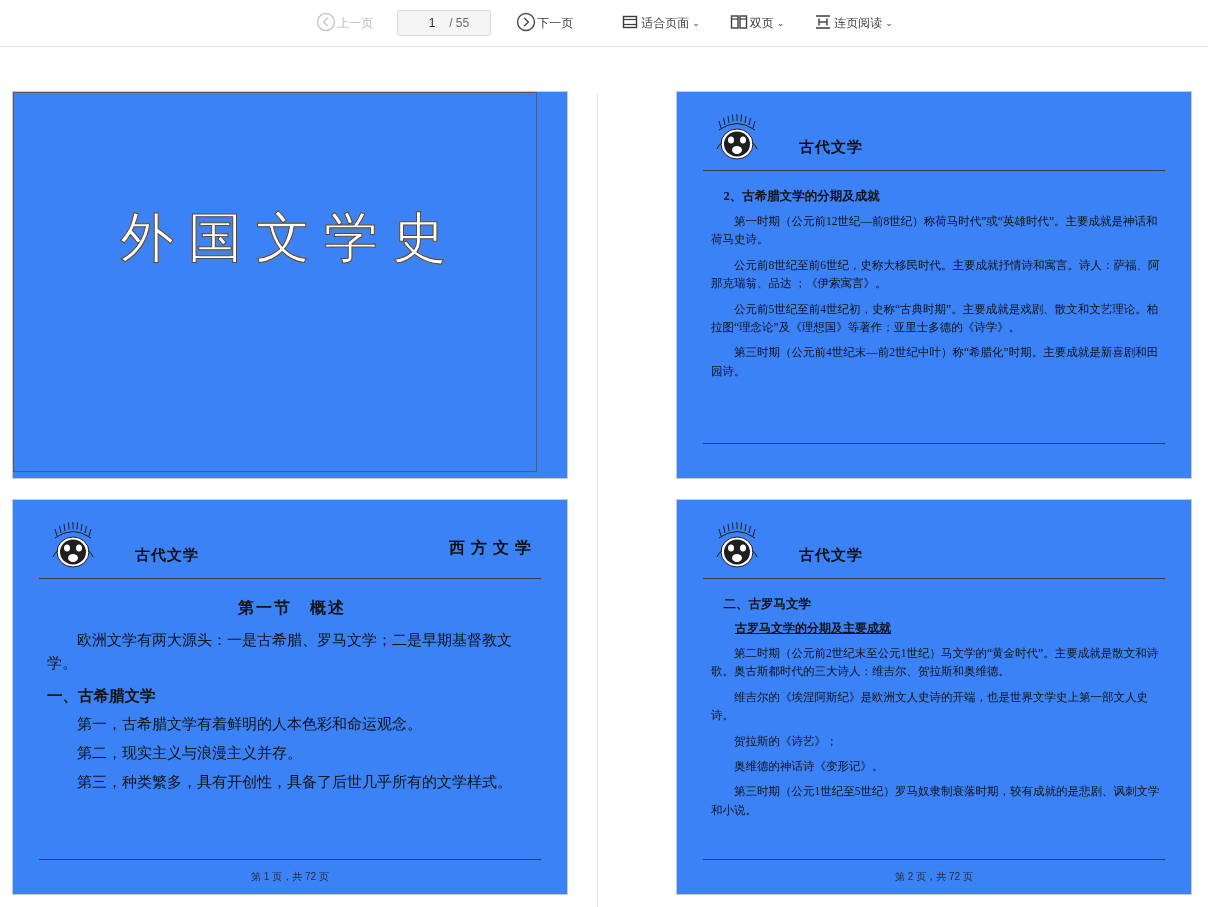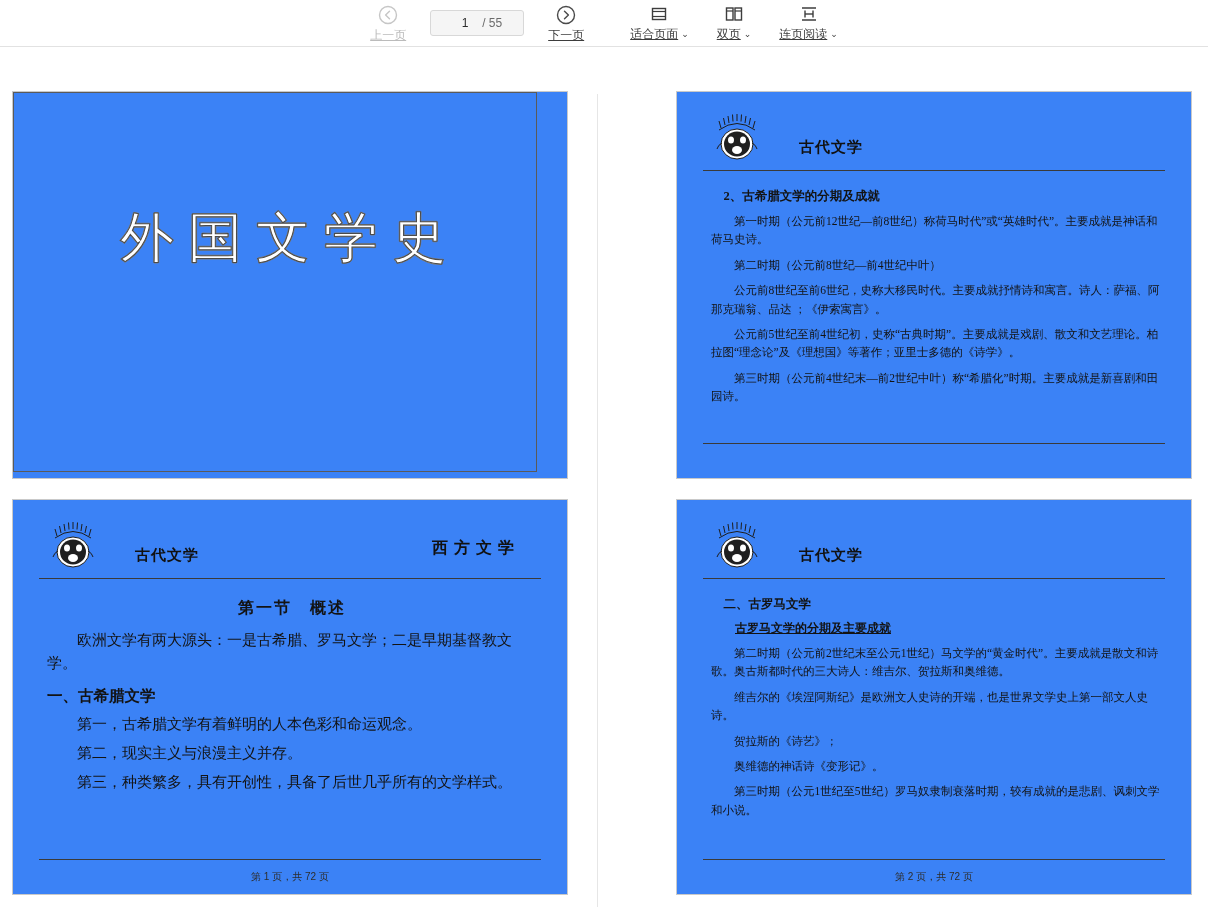--- a/index.html
+++ b/index.html
@@ -25,30 +25,29 @@
     justify-content: center;
     gap: 0px;
   }
   .tb-group {
     display: flex;
     align-items: center;
     gap: 0px;
   }
   .tb-btn {
     display: flex;
-    flex-direction: column;
+    flex-direction: row;
     align-items: center;
     justify-content: flex-end;
     padding: 2px 14px;
     cursor: pointer;
     user-select: none;
     color: #3d3d3d;
     font-size: 12px;
     line-height: 14px;
-    text-decoration: underline;
   }
   .tb-btn.disabled { color: #bbbbbb; }
   .tb-icon {
     display: block;
     height: 20px;
     width: 22px;
     margin-bottom: 3px;
     position: relative;
   }
   .tb-label {
@@ -164,21 +163,21 @@
     left: 96px;
     top: 30px;
     font-family: "Liberation Serif", serif;
     font-weight: bold;
     font-size: 15px;
     letter-spacing: 1px;
     color: #111;
   }
   .hdr-right {
     position: absolute;
-    right: 21px;
+    right: 4px;
     top: 22px;
     font-family: "Liberation Serif", serif;
     font-weight: bold;
     font-size: 16px;
     letter-spacing: 6px;
     color: #111;
   }
   .hdr-rule {
     position: absolute;
     left: 26px;
@@ -397,21 +396,20 @@
             </g>
           </svg>
         </span>
         <span class="hdr-title">古代文学</span>
       </div>
       <div class="hdr-rule"></div>
 
       <div class="body">
         <div class="h2-small">2、古希腊文学的分期及成就</div>
         <p class="p-small">第一时期（公元前12世纪—前8世纪）称荷马时代”或“英雄时代”。主要成就是神话和荷马史诗。</p>
-        <p class="p-small">第二时期（公元前8世纪—前4世纪中叶）</p>
         <p class="p-small">公元前8世纪至前6世纪，史称大移民时代。主要成就抒情诗和寓言。诗人：萨福、阿那克瑞翁、品达 ；《伊索寓言》。</p>
         <p class="p-small">公元前5世纪至前4世纪初，史称“古典时期”。主要成就是戏剧、散文和文艺理论。柏拉图“理念论”及《理想国》等著作；亚里士多德的《诗学》。</p>
         <p class="p-small">第三时期（公元前4世纪末—前2世纪中叶）称“希腊化”时期。主要成就是新喜剧和田园诗。</p>
       </div>
 
       <div class="foot-rule"></div>
       <div class="foot-num"></div>
     </div>
 
     <div class="slide" style="left:78px; top:452px; width:516px; height:396px;">

